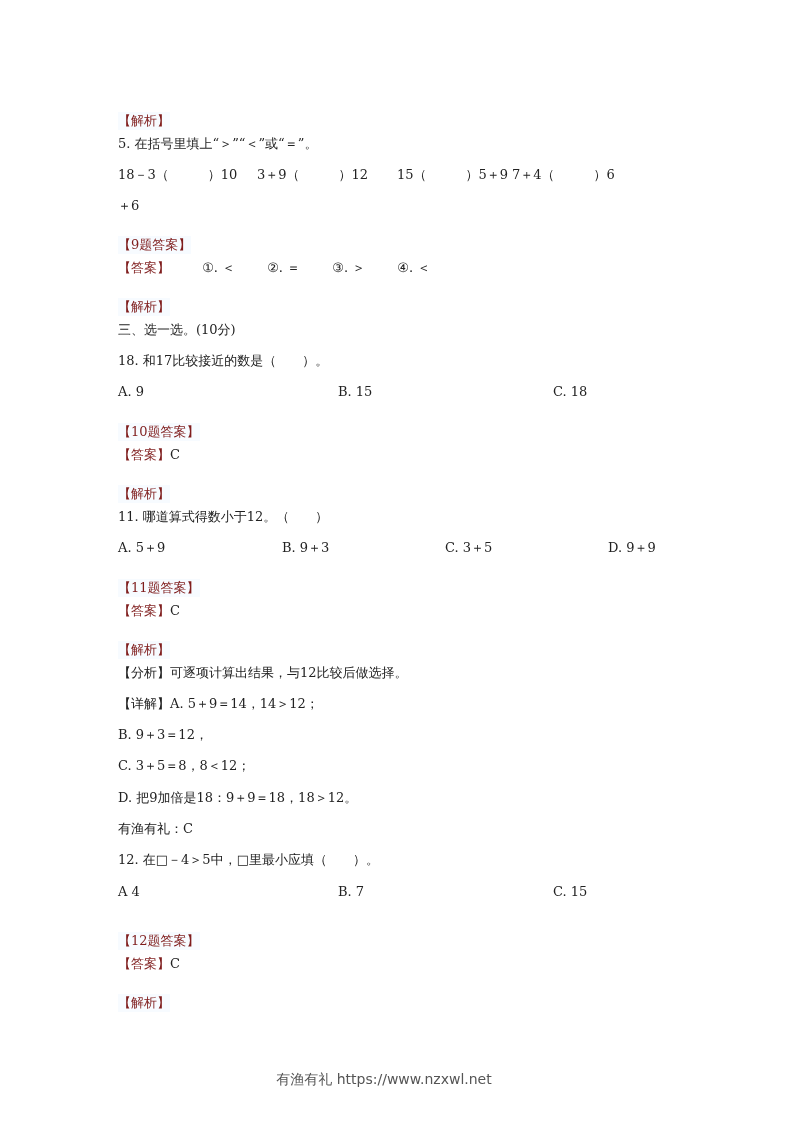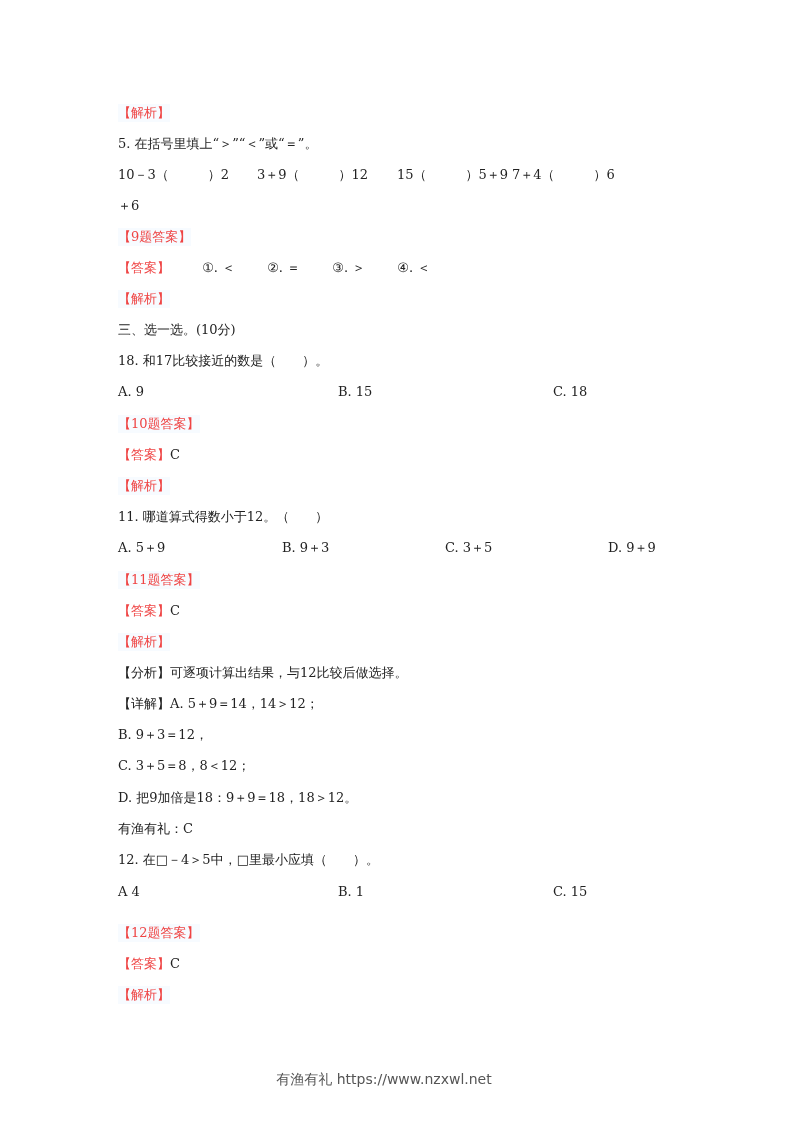--- a/index.html
+++ b/index.html
@@ -5,37 +5,37 @@
   html, body { margin: 0; padding: 0; background: #ffffff; }
   body {
     width: 793px; height: 1122px; position: relative; overflow: hidden;
     font-family: "DejaVu Serif", "Liberation Serif", serif;
     color: #222222;
   }
   .line {
     position: absolute; left: 118px; font-size: 13px; line-height: 18px;
     white-space: nowrap;
   }
-  .tag { color: #ef4444; }
+  .tag { color: #7f1d1d; margin-top: 8px; }
   .hl { background: #f7fbff; }
   .opt { position: absolute; font-size: 13px; line-height: 18px; white-space: nowrap; }
   .footer {
     position: absolute; top: 1071px; left: 0; width: 768px; text-align: center;
     font-family: "DejaVu Sans", "Liberation Sans", sans-serif; font-size: 14px; color: #555555;
   }
   .ans-item { display: inline-block; margin-left: 28px; }
   .ans-item:first-of-type { margin-left: 30px; }
 </style>
 </head>
 <body>
 
 <div class="line tag hl" style="top:104px">【解析】</div>
 
 <div class="line" style="top:135px">5. 在括号里填上“＞”“＜”或“＝”。</div>
-<div class="opt" style="top:166px;left:118px">10－3（　　　）2</div>
+<div class="opt" style="top:166px;left:118px">18－3（　　　）10</div>
 <div class="opt" style="top:166px;left:257px">3＋9（　　　）12</div>
 <div class="opt" style="top:166px;left:397px">15（　　　）5＋9</div>
 <div class="opt" style="top:166px;left:512px">7＋4（　　　）6</div>
 <div class="line" style="top:197px">＋6</div>
 <div class="line tag hl" style="top:228px">【9题答案】</div>
 <div class="line" style="top:259px">
   <span class="tag">【答案】</span>
   <span class="ans-item">①. ＜</span>
   <span class="ans-item">②. ＝</span>
   <span class="ans-item">③. ＞</span>
@@ -71,21 +71,21 @@
 <div class="line" style="top:695px">
   <span>【详解】</span><span>A. 5＋9＝14，14＞12；</span>
 </div>
 <div class="line" style="top:726px">B. 9＋3＝12，</div>
 <div class="line" style="top:757px">C. 3＋5＝8，8＜12；</div>
 <div class="line" style="top:789px">D. 把9加倍是18：9＋9＝18，18＞12。</div>
 <div class="line" style="top:820px">有渔有礼：C</div>
 
 <div class="line" style="top:851px">12. 在□－4＞5中，□里最小应填（　　）。</div>
 <div class="opt" style="top:883px;left:118px">A 4</div>
-<div class="opt" style="top:883px;left:338px">B. 1</div>
+<div class="opt" style="top:883px;left:338px">B. 7</div>
 <div class="opt" style="top:883px;left:553px">C. 15</div>
 <div class="line tag hl" style="top:924px">【12题答案】</div>
 <div class="line" style="top:955px">
   <span class="tag">【答案】</span><span>C</span>
 </div>
 <div class="line tag hl" style="top:986px">【解析】</div>
 
 <div class="footer">有渔有礼 https://www.nzxwl.net</div>
 
 </body></html>

